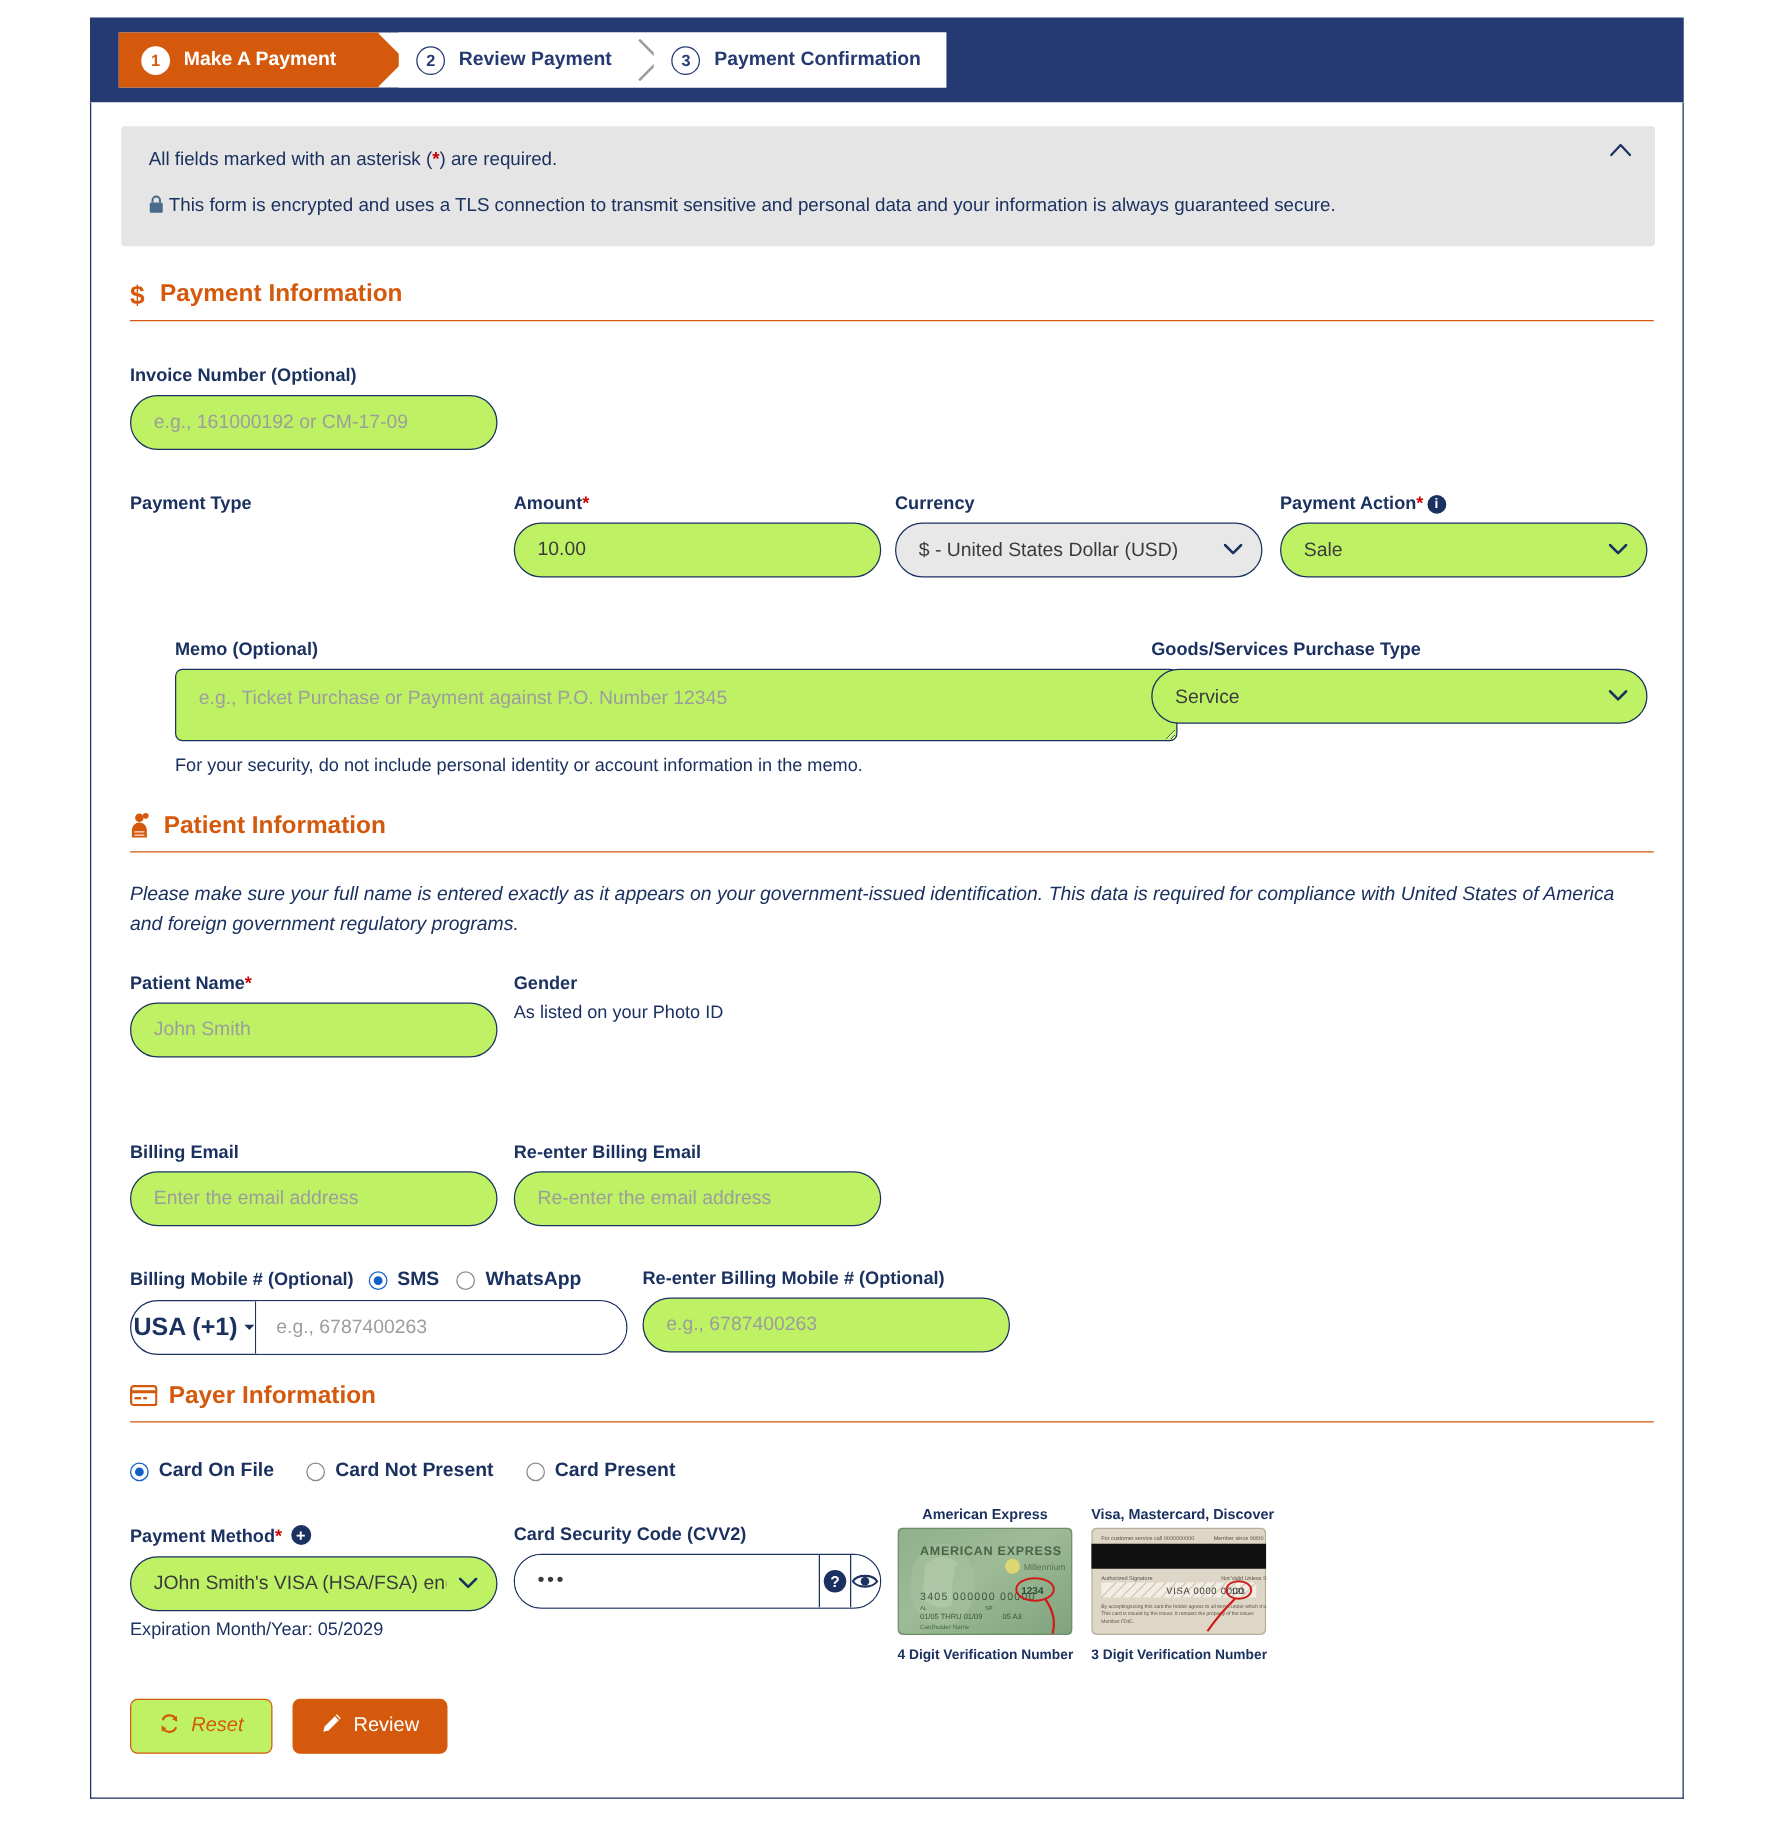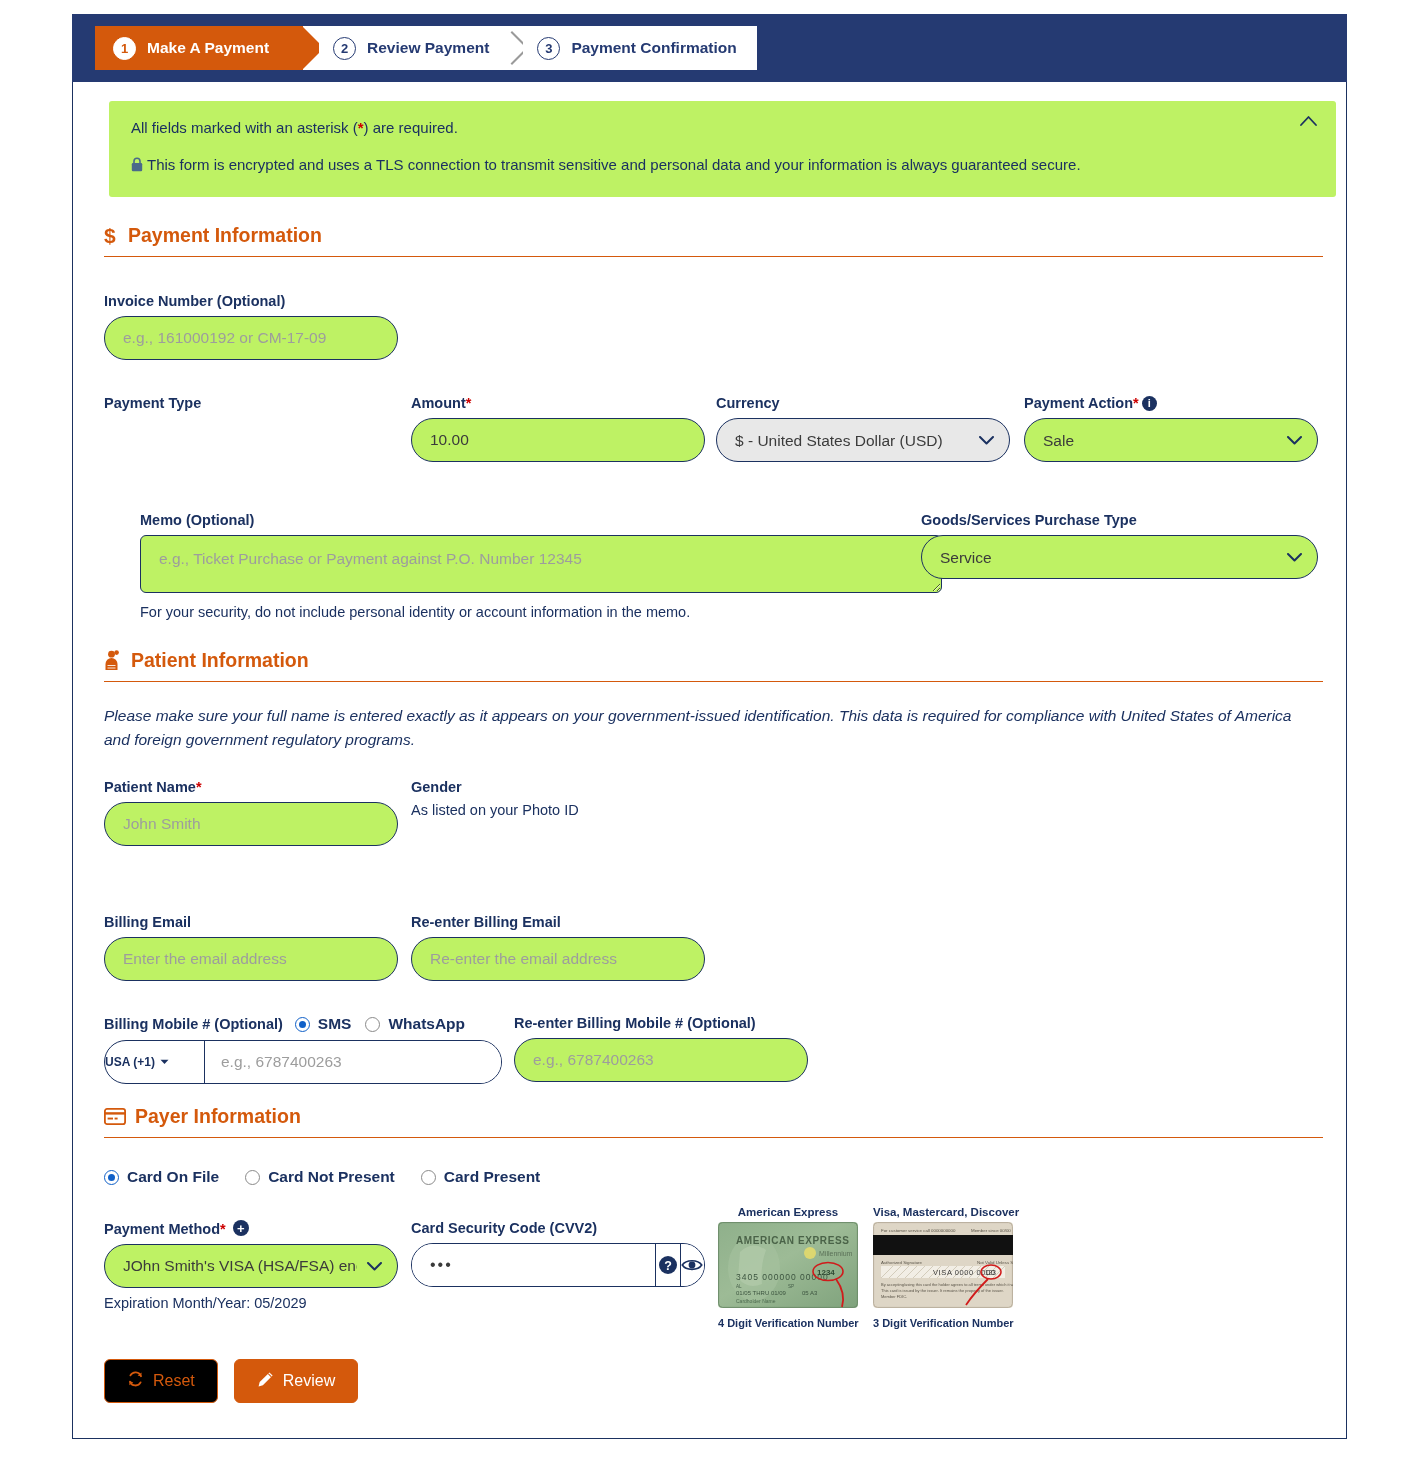--- a/index.html
+++ b/index.html
@@ -78,23 +78,23 @@
   .card {
     position: absolute; left: 72px; top: 82px;
     width: 1275px; height: 1357px;
     background: #ffffff;
     border: 1.5px solid #1b3160;
     border-top: none;
   }
 
   
   .notice {
-    position: absolute; left: 36px; top: 19px;
+    position: absolute; left: 24px; top: 19px;
     width: 1227px; height: 96px;
-    background: #bef264;
+    background: #e5e5e5;
     border-radius: 3px;
     padding: 18px 22px 0 22px;
   }
   .notice-line {
     color: #1b3160;
     font-size: 15px;
     margin-bottom: 18px;
     line-height: 1.25;
   }
   .notice-line .req-star { color: #cc0000; font-weight: bold; }
@@ -193,23 +193,23 @@
   .rdo.on::after {
     content:""; position:absolute; left:3px; top:3px;
     width:7px; height:7px; border-radius:50%; background:#1060c8;
   }
   .rdo-lbl { color:#1b3160; font-size:15.5px; font-weight:bold; white-space:nowrap; }
 
   
   .phone-group { display: flex; width: 100%; height: 44px;
     border: 1.4px solid #1b3160; border-radius: 22px; overflow: hidden; background:#fff; }
   .phone-cc {
-    display:flex; align-items:center; justify-content:flex-start;
+    display:flex; align-items:center; justify-content:flex-end;
     width: 100px; border-right: 1.4px solid #1b3160;
-    color:#1b3160; font-size:12px; font-weight:bold; gap:5px; cursor:pointer;
+    color:#1b3160; font-size:20px; font-weight:bold; gap:5px; cursor:pointer;
   }
   .phone-num {
     flex:1; border: none; outline: none; padding: 0 16px;
     font-size:15.5px; color:#3b3b3b; font-family:"Liberation Sans", sans-serif;
   }
   .phone-num::placeholder { color:#9d9d9d; }
 
   
   .cvv-group { display:flex; width: 100%; height: 44px;
     border: 1.4px solid #1b3160; border-radius: 22px; overflow: hidden; background:#fff; }
@@ -232,21 +232,21 @@
   }
 
   
   .btn-row { position: absolute; display: flex; gap: 16px; }
   .btn {
     height: 44px; border-radius: 6px;
     display:inline-flex; align-items:center; justify-content:center; gap:9px;
     font-size: 16px; padding: 0 22px; cursor:pointer;
     font-family:"Liberation Sans", sans-serif;
   }
-  .btn-reset { background:#000000; color:#d4590c; border:1.4px solid #d4590c; min-width:112px; }
+  .btn-reset { background:#bef264; color:#d4590c; border:1.4px solid #d4590c; min-width:112px;font-style:italic; }
   .btn-review { background:#d4590c; color:#fff; border:1.4px solid #d4590c; min-width:122px; }
 
   .info-badge {
     display:inline-flex; align-items:center; justify-content:center;
     width:15px; height:15px; border-radius:50%;
     background:#1b3160; color:#fff; font-size:11px; font-weight:bold;
     vertical-align: 1px; margin-left: 3px;
   }
   .plus-badge {
     display:inline-flex; align-items:center; justify-content:center;

